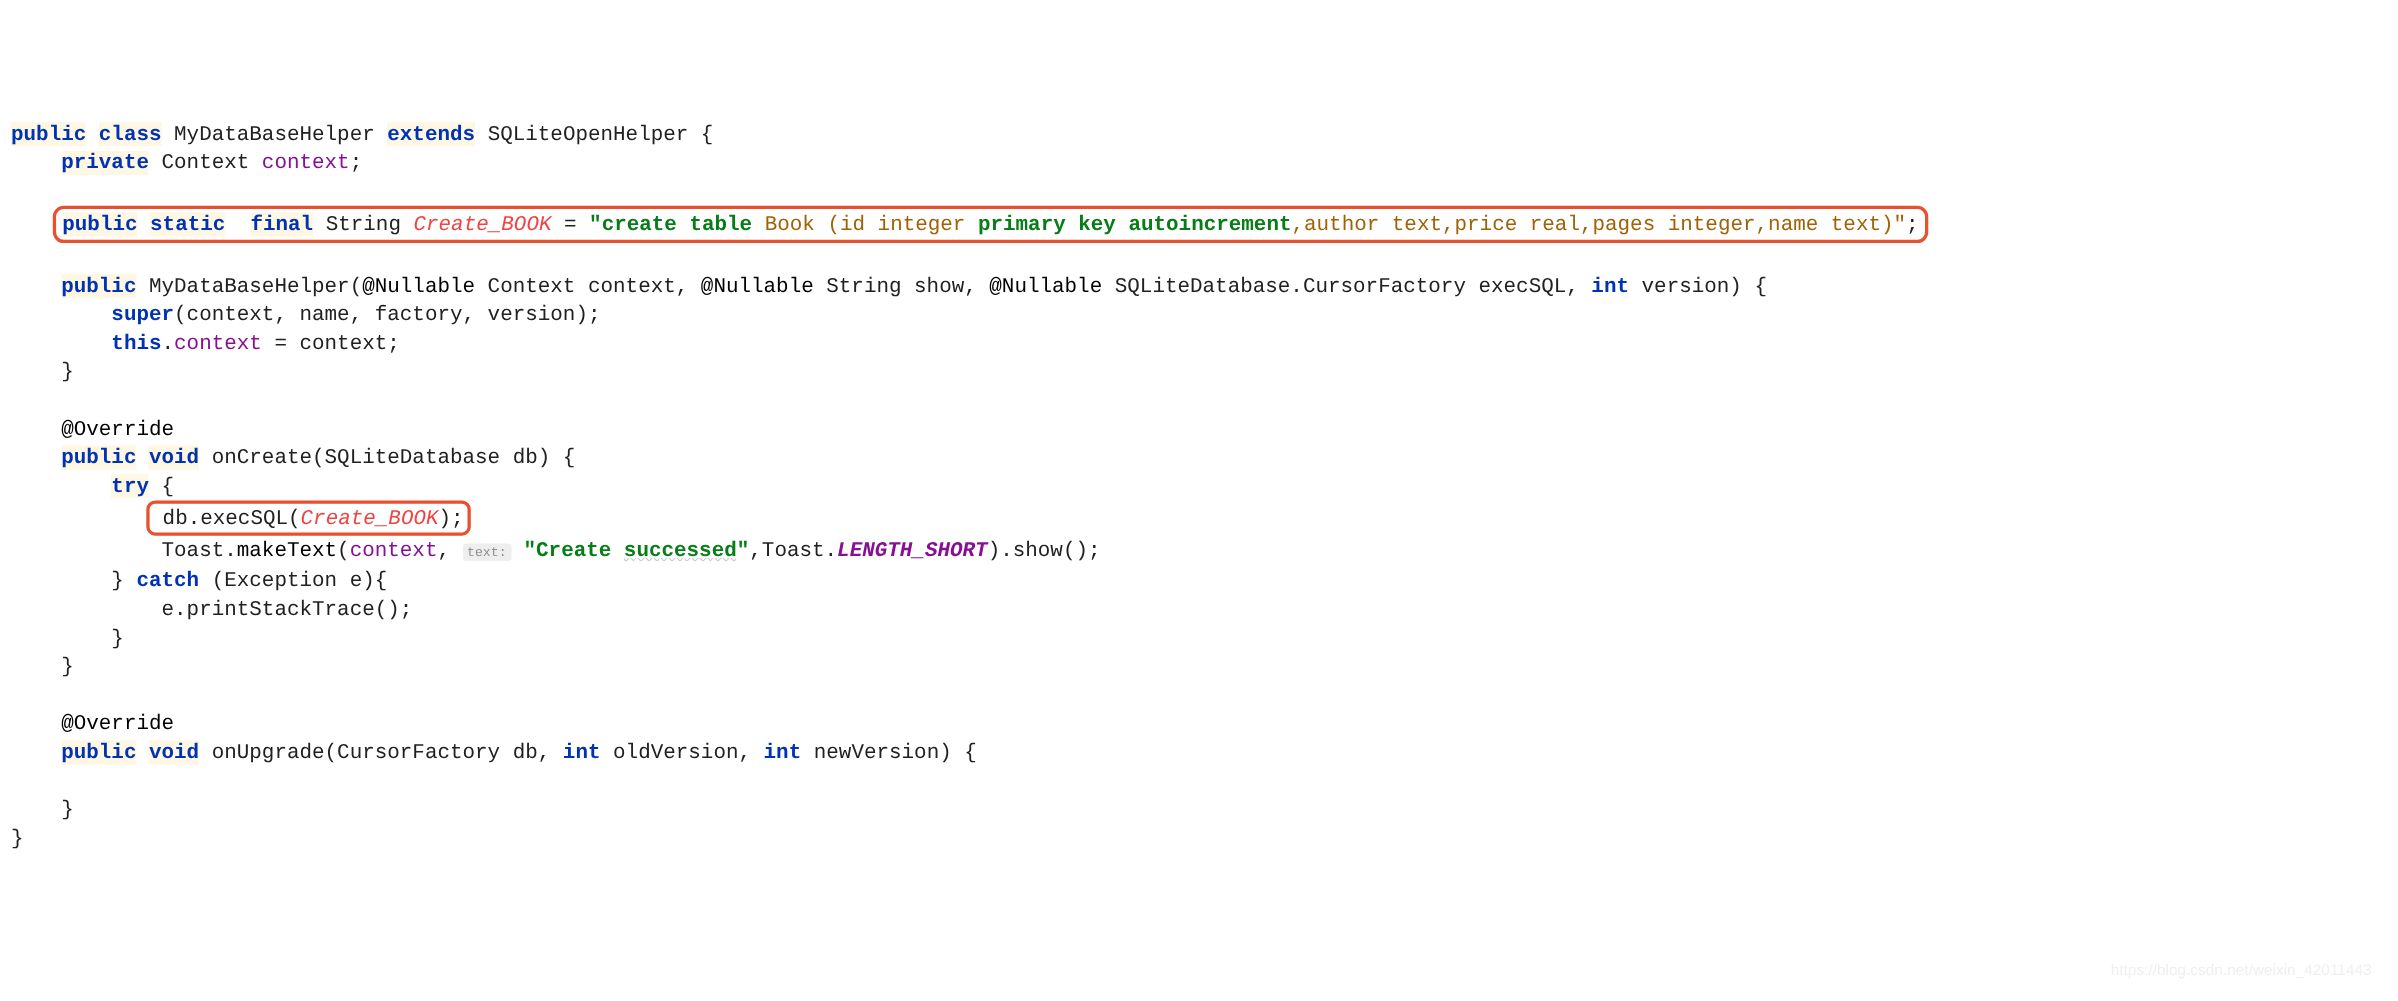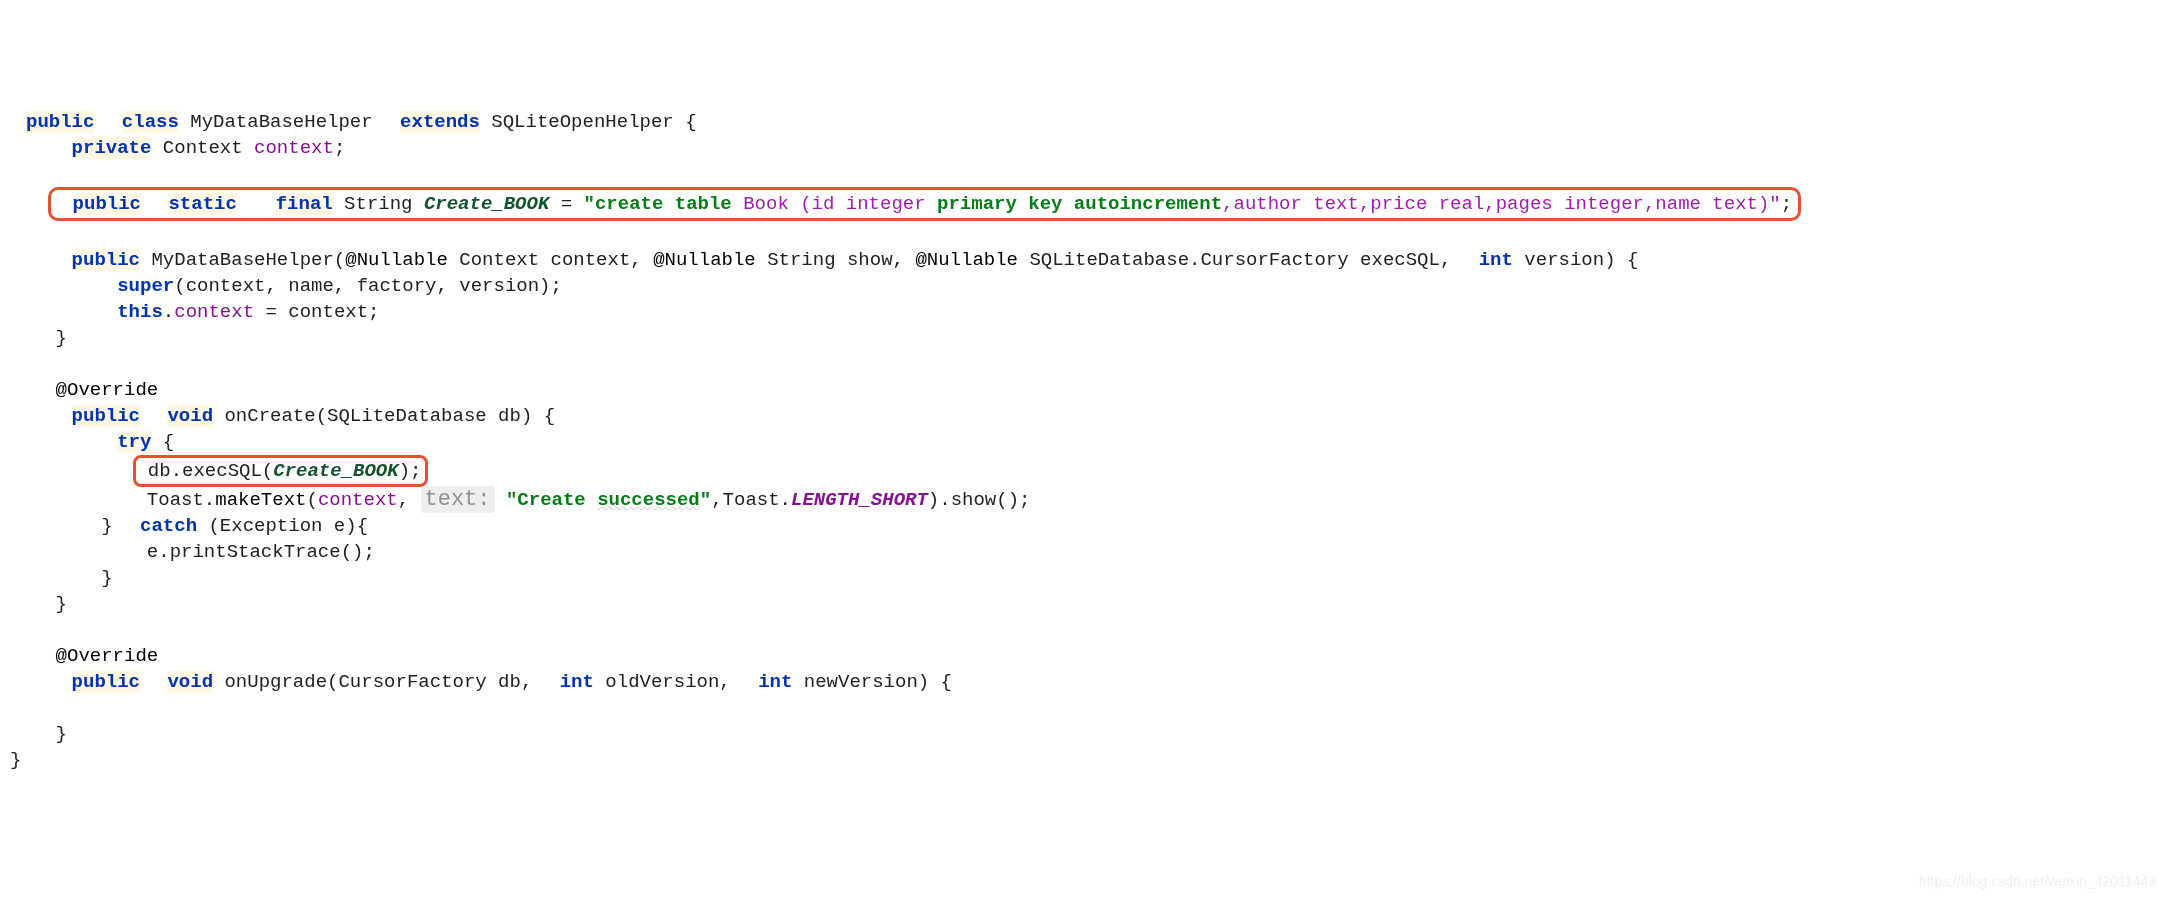--- a/index.html
+++ b/index.html
@@ -6,27 +6,27 @@
     margin: 0;
     padding: 5px 0 5px 10px;
     background: #ffffff;
     font-family: "Menlo", "Consolas", "Courier New", monospace;
     font-size: 19px;
     line-height: 26px;
     color: #212121;
     white-space: pre;
     overflow-x: auto;
   }
-  .kw { color: #0033b3; font-weight: bold; margin-left: 16px; }
+  .kw { color: #0033b3; font-weight: bold; }
   .field { color: #871094; }
-  .italic-field { color: #14532d; font-style: italic; font-weight: bold; }
+  .italic-field { color: #ef4444; font-style: italic; }
   .str { color: #067d17; font-weight: bold; }
-  .str-normal { color: #a21caf; font-weight: normal; }
+  .str-normal { color: #a16207; font-weight: normal; }
   .anno { color: #000000; }
-  .hint { background:#eeeeee; color:#909090; font-size:22px; padding:1px 4px; border-radius:3px; }
+  .hint { background:#eeeeee; color:#909090; font-size:12px; padding:1px 4px; border-radius:3px; }
   .hl-yellow { background:#fdf7e3; }
   .static-italic { color: #0033b3; font-weight: bold; }
   .const-italic { font-style: italic; font-weight: bold; color:#000; }
   .box1 {
     display:inline-block;
     border: 3px solid #e8512f;
     border-radius: 10px;
     padding: 1px 6px 1px 6px;
     margin-left:-8px;
   }

